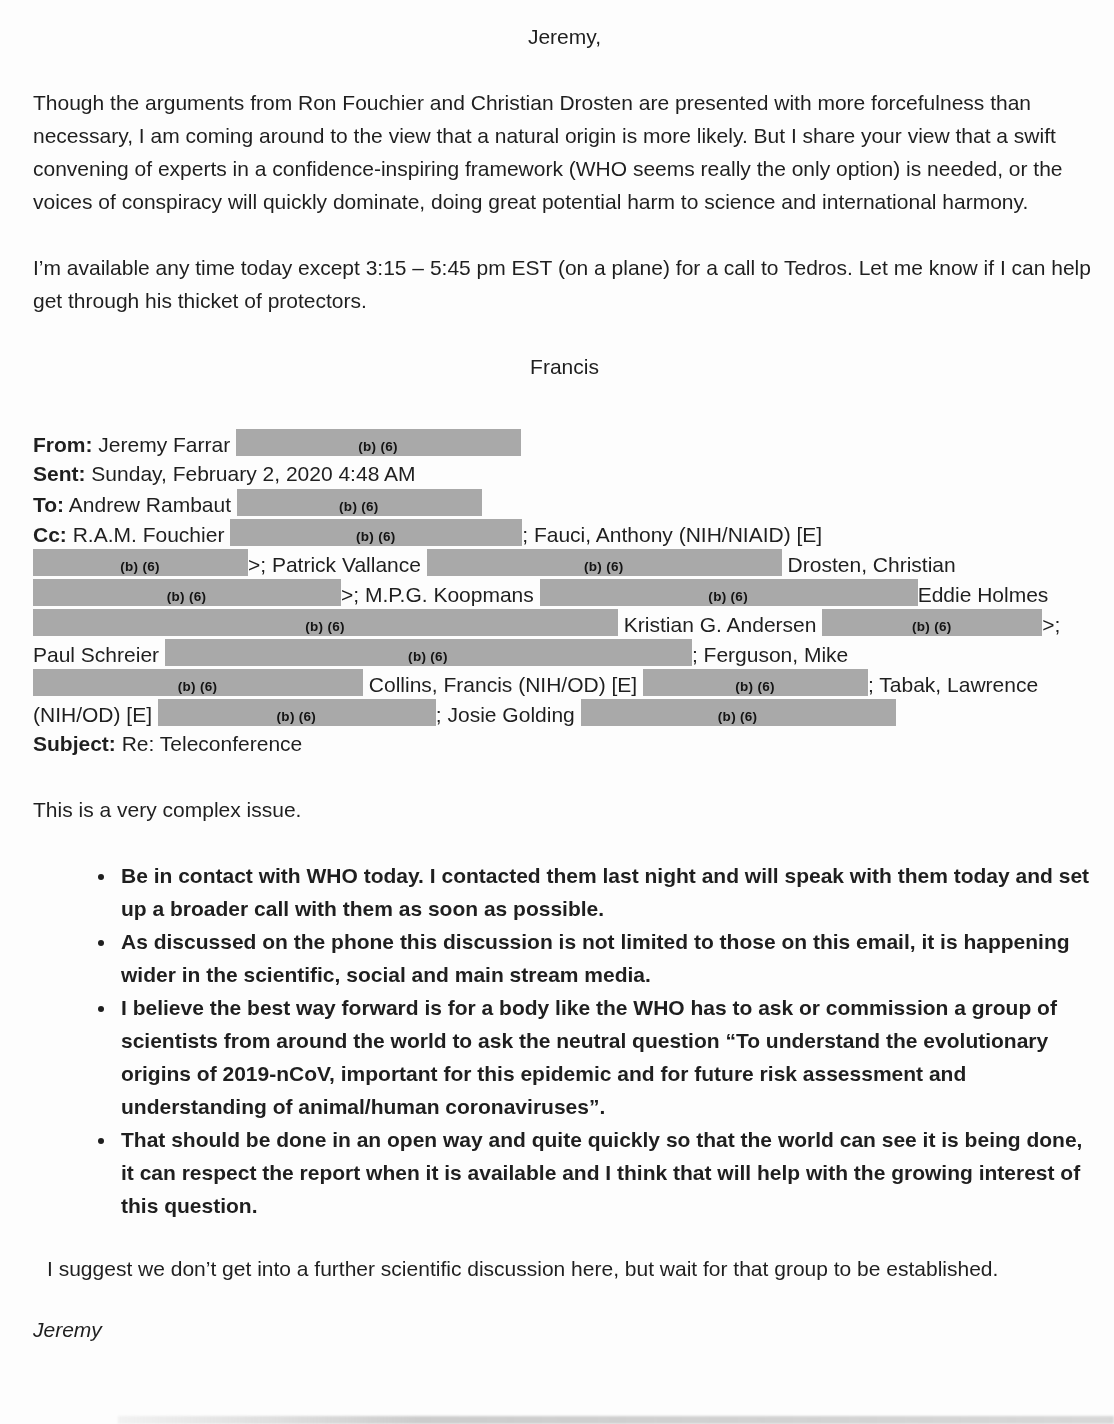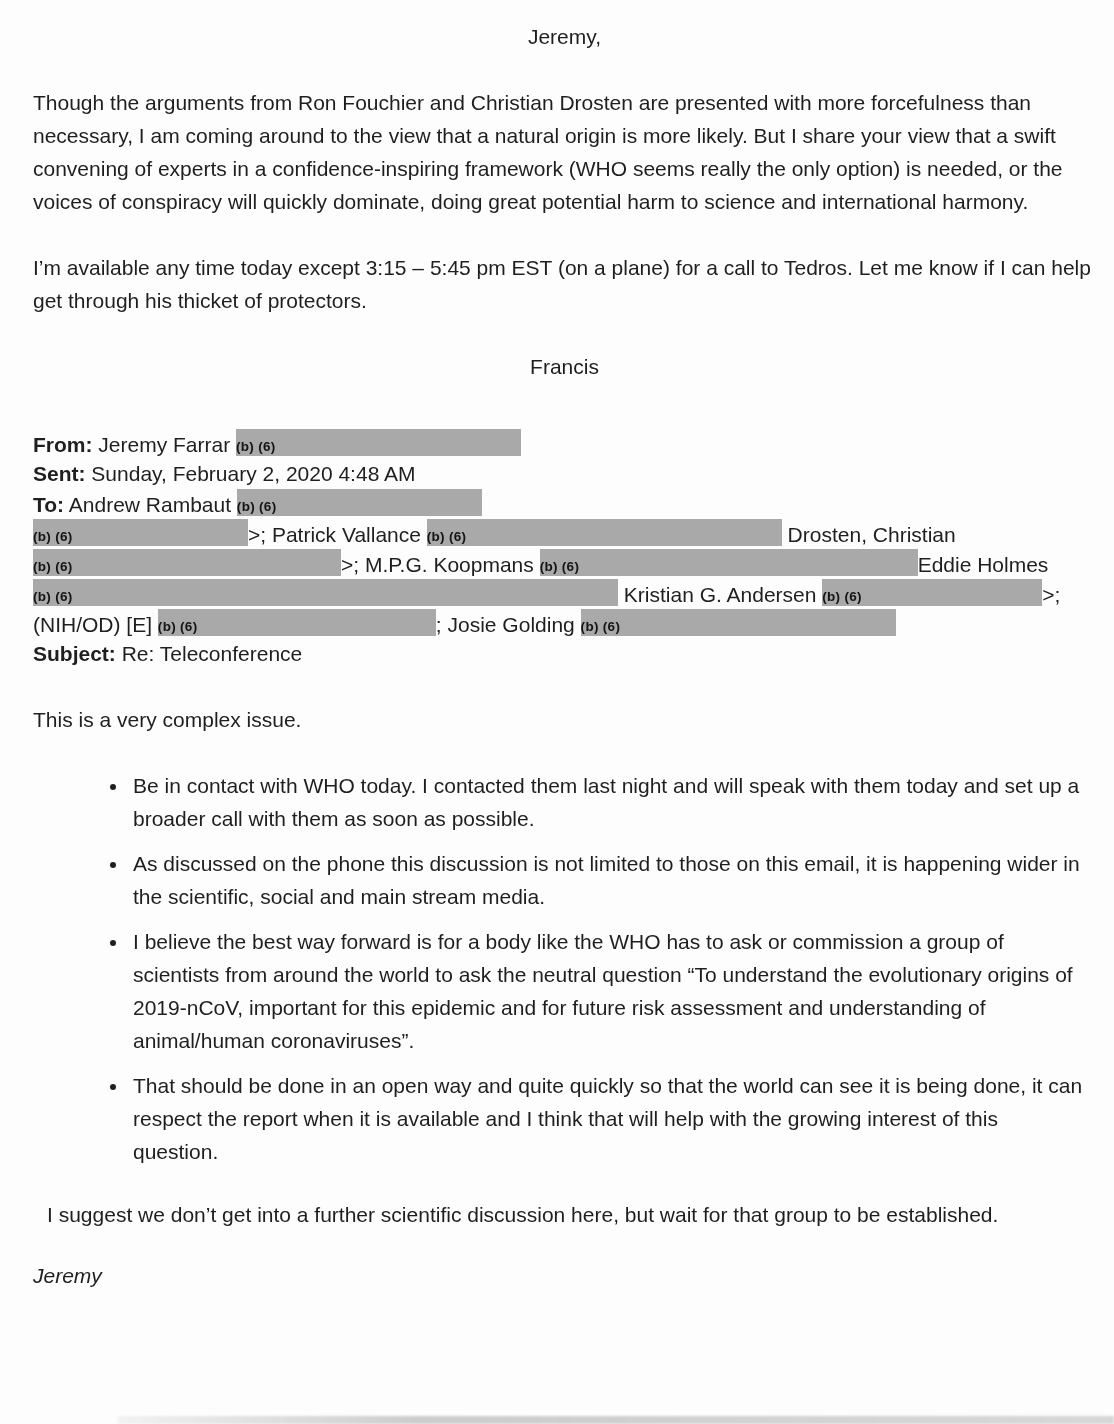--- a/index.html
+++ b/index.html
@@ -19,37 +19,37 @@
   p { margin: 0 0 33px 0; }
   .tight { margin: 0; text-align: center; }
   .header-block { margin-top: 46px; margin-bottom: 0; }
   .hline { white-space: nowrap; height: 30px; line-height: 30px; overflow: hidden; }
   .hbold { font-weight: bold; margin-top: 44px; }
   .redact {
     display: inline-block;
     background: #a9a9a9;
     height: 27px;
     vertical-align: -4px;
-    text-align: left;
+    text-align: center;
     box-sizing: border-box;
     padding-right: 1px;
     overflow: hidden;
   }
   .rlabel {
     font-size: 13.5px;
     font-weight: bold;
     color: #141414;
     line-height: 21px;
     letter-spacing: 0.3px;
     font-family: "Liberation Sans", sans-serif;
   }
   .body-line1 { margin: 34px 0 33px 0; }
   .iwill { margin: 0 0 24px 0; }
   ul.bullets { margin: 0 0 30px 0; padding-left: 84px; }
-  ul.bullets li { margin: 12px; padding-left: 4px; }
+  ul.bullets li { margin: 0; padding-left: 4px; font-weight: bold; }
   .closing { margin: 0 0 28px 14px; }
   .sig-bottom { margin: 0; font-style: italic; }
   .scan-artifact {
     position: absolute;
     left: 118px;
     right: 0;
     bottom: 0;
     height: 8px;
     background: linear-gradient(to right, rgba(180,180,180,0.15), rgba(165,165,165,0.55) 30%, rgba(170,170,170,0.45));
     filter: blur(1px);
@@ -65,23 +65,26 @@
   <p>Though the arguments from Ron Fouchier and Christian Drosten are presented with more forcefulness than necessary, I am coming around to the view that a natural origin is more likely.  But I share your view that a swift convening of experts in a confidence-inspiring framework (WHO seems really the only option) is needed, or the voices of conspiracy will quickly dominate, doing great potential harm to science and international harmony.</p>
 
   <p>I’m available any time today except 3:15 – 5:45 pm EST (on a plane) for a call to Tedros.  Let me know if I can help get through his thicket of protectors.</p>
 
   <p class="tight">Francis</p>
 
   <div class="header-block" id="header-lines">
       <div class="hline"><span class="hbold">From:</span><span> Jeremy Farrar </span><span class="redact" style="width: 285px;"><span class="rlabel">(b) (6)</span></span></div>
       <div class="hline"><span class="hbold">Sent:</span><span> Sunday, February 2, 2020 4:48 AM</span></div>
       <div class="hline"><span class="hbold">To:</span><span> Andrew Rambaut </span><span class="redact" style="width: 245px;"><span class="rlabel">(b) (6)</span></span></div>
+      <div class="hline"><span class="hbold">Cc:</span><span> R.A.M. Fouchier </span><span class="redact" style="width: 292px;"><span class="rlabel">(b) (6)</span></span><span>; Fauci, Anthony (NIH/NIAID) [E]</span></div>
       <div class="hline"><span class="redact" style="width: 215px;"><span class="rlabel">(b) (6)</span></span><span>&gt;; Patrick Vallance </span><span class="redact" style="width: 355px;"><span class="rlabel">(b) (6)</span></span><span> Drosten, Christian</span></div>
       <div class="hline"><span class="redact" style="width: 308px;"><span class="rlabel">(b) (6)</span></span><span>&gt;; M.P.G. Koopmans </span><span class="redact" style="width: 378px;"><span class="rlabel">(b) (6)</span></span><span>Eddie Holmes</span></div>
       <div class="hline"><span class="redact" style="width: 585px;"><span class="rlabel">(b) (6)</span></span><span> Kristian G. Andersen </span><span class="redact" style="width: 220px;"><span class="rlabel">(b) (6)</span></span><span>&gt;;</span></div>
+      <div class="hline"><span>Paul Schreier </span><span class="redact" style="width: 527px;"><span class="rlabel">(b) (6)</span></span><span>; Ferguson, Mike</span></div>
+      <div class="hline"><span class="redact" style="width: 330px;"><span class="rlabel">(b) (6)</span></span><span> Collins, Francis (NIH/OD) [E] </span><span class="redact" style="width: 225px;"><span class="rlabel">(b) (6)</span></span><span>; Tabak, Lawrence</span></div>
       <div class="hline"><span>(NIH/OD) [E] </span><span class="redact" style="width: 278px;"><span class="rlabel">(b) (6)</span></span><span>; Josie Golding </span><span class="redact" style="width: 315px;"><span class="rlabel">(b) (6)</span></span></div>
       <div class="hline"><span class="hbold">Subject:</span><span> Re: Teleconference</span></div>
     </div>
 
   <p class="body-line1">This is a very complex issue.</p>
 
 
   <ul class="bullets">
     <li>Be in contact with WHO today.  I contacted them last night and will speak with them today and set up a broader call with them as soon as possible.</li>
     <li>As discussed on the phone this discussion is not limited to those on this email, it is happening wider in the scientific, social and main stream media.</li>

